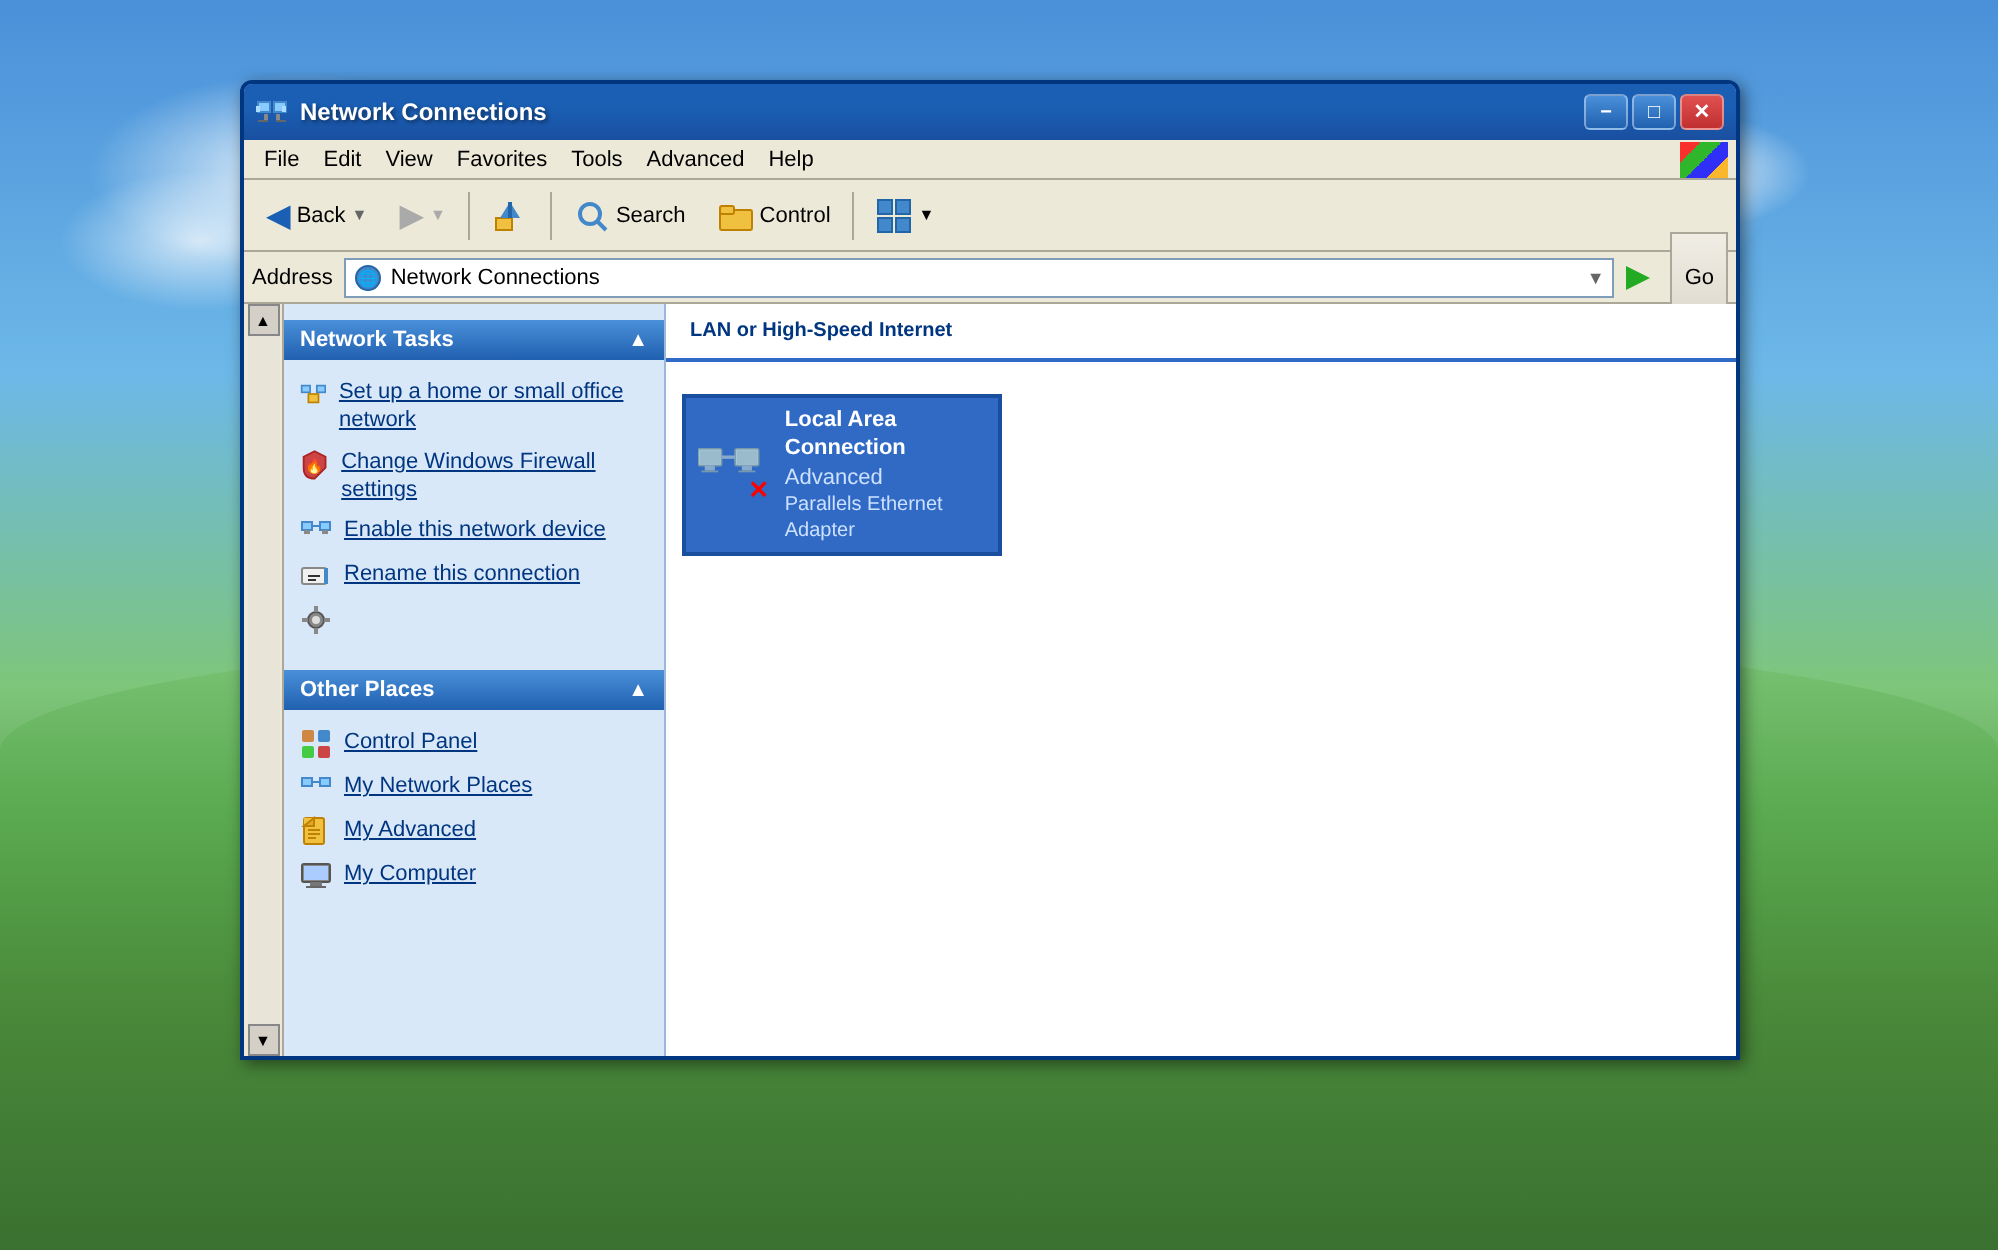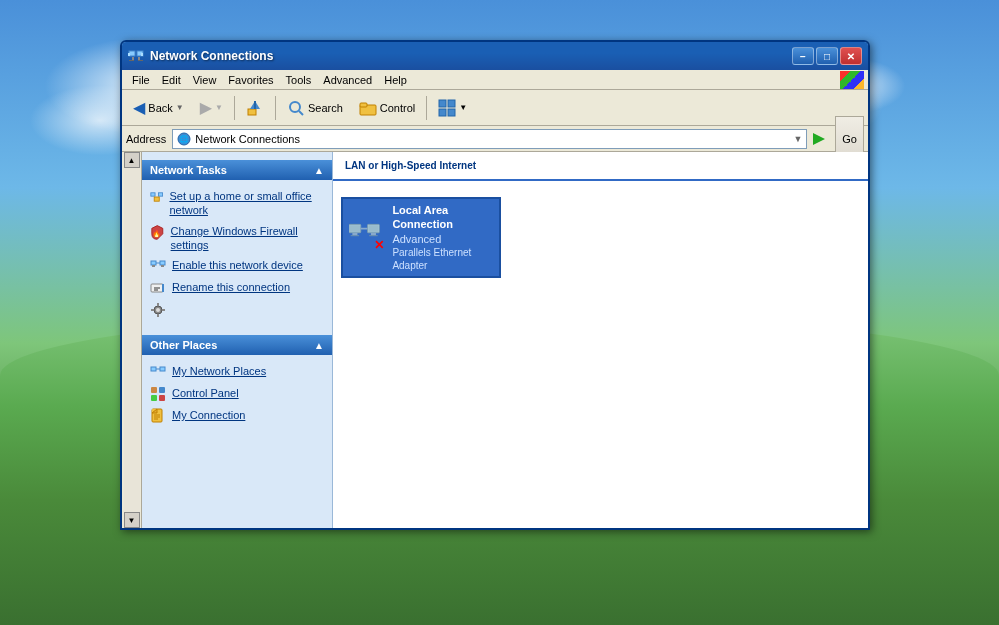--- a/index.html
+++ b/index.html
@@ -510,49 +510,58 @@
 
         <div class="panel-section">
           <div class="panel-header">
             <span>Other Places</span>
             <span class="panel-header-chevron">▲</span>
           </div>
           <div class="panel-items">
 
             <div class="panel-item">
               <svg width="16" height="16" viewBox="0 0 16 16">
-                <rect x="1" y="3" width="5" height="4" fill="#88ccff" stroke="#4488cc" stroke-width="1"></rect>
-                <rect x="10" y="3" width="5" height="4" fill="#88ccff" stroke="#4488cc" stroke-width="1"></rect>
-                <line x1="6" y1="5" x2="10" y2="5" stroke="#4488cc" stroke-width="1"></line>
-              </svg>
-              <span>My Network Places</span>
-            </div>
-
-            <div class="panel-item">
-              <svg width="16" height="16" viewBox="0 0 16 16">
                 <rect x="1" y="1" width="6" height="6" rx="1" fill="#cc8844"></rect>
                 <rect x="9" y="1" width="6" height="6" rx="1" fill="#4488cc"></rect>
                 <rect x="1" y="9" width="6" height="6" rx="1" fill="#44cc44"></rect>
                 <rect x="9" y="9" width="6" height="6" rx="1" fill="#cc4444"></rect>
               </svg>
               <span>Control Panel</span>
+            </div>
+
+            <div class="panel-item">
+              <svg width="16" height="16" viewBox="0 0 16 16">
+                <rect x="1" y="3" width="5" height="4" fill="#88ccff" stroke="#4488cc" stroke-width="1"></rect>
+                <rect x="10" y="3" width="5" height="4" fill="#88ccff" stroke="#4488cc" stroke-width="1"></rect>
+                <line x1="6" y1="5" x2="10" y2="5" stroke="#4488cc" stroke-width="1"></line>
+              </svg>
+              <span>My Network Places</span>
             </div>
 
             <div class="panel-item">
               <svg width="16" height="16" viewBox="0 0 16 16">
                 <rect x="2" y="1" width="10" height="13" rx="1" fill="#f0c040" stroke="#c08000" stroke-width="1"></rect>
                 <rect x="2" y="1" width="5" height="4" fill="#f0c040"></rect>
                 <polygon points="2,5 7,5 7,1" fill="#e0a830" stroke="#c08000" stroke-width="1"></polygon>
                 <line x1="4" y1="7" x2="10" y2="7" stroke="#c08000" stroke-width="1"></line>
                 <line x1="4" y1="9" x2="10" y2="9" stroke="#c08000" stroke-width="1"></line>
                 <line x1="4" y1="11" x2="8" y2="11" stroke="#c08000" stroke-width="1"></line>
               </svg>
-              <span>My Connection</span>
-            </div>
-
+              <span>My Advanced</span>
+            </div>
+
+            <div class="panel-item">
+              <svg width="16" height="16" viewBox="0 0 16 16">
+                <rect x="1" y="2" width="14" height="9" rx="1" fill="#888" stroke="#555" stroke-width="1"></rect>
+                <rect x="2" y="3" width="12" height="7" fill="#aaccff"></rect>
+                <rect x="5" y="11" width="6" height="2" fill="#777"></rect>
+                <rect x="3" y="13" width="10" height="1" fill="#666"></rect>
+              </svg>
+              <span>My Computer</span>
+            </div>
 
           </div>
         </div>
 
       </div>
 
       <div class="right-panel">
         <div class="section-header">LAN or High-Speed Internet</div>
         <div class="connections-area">
 

